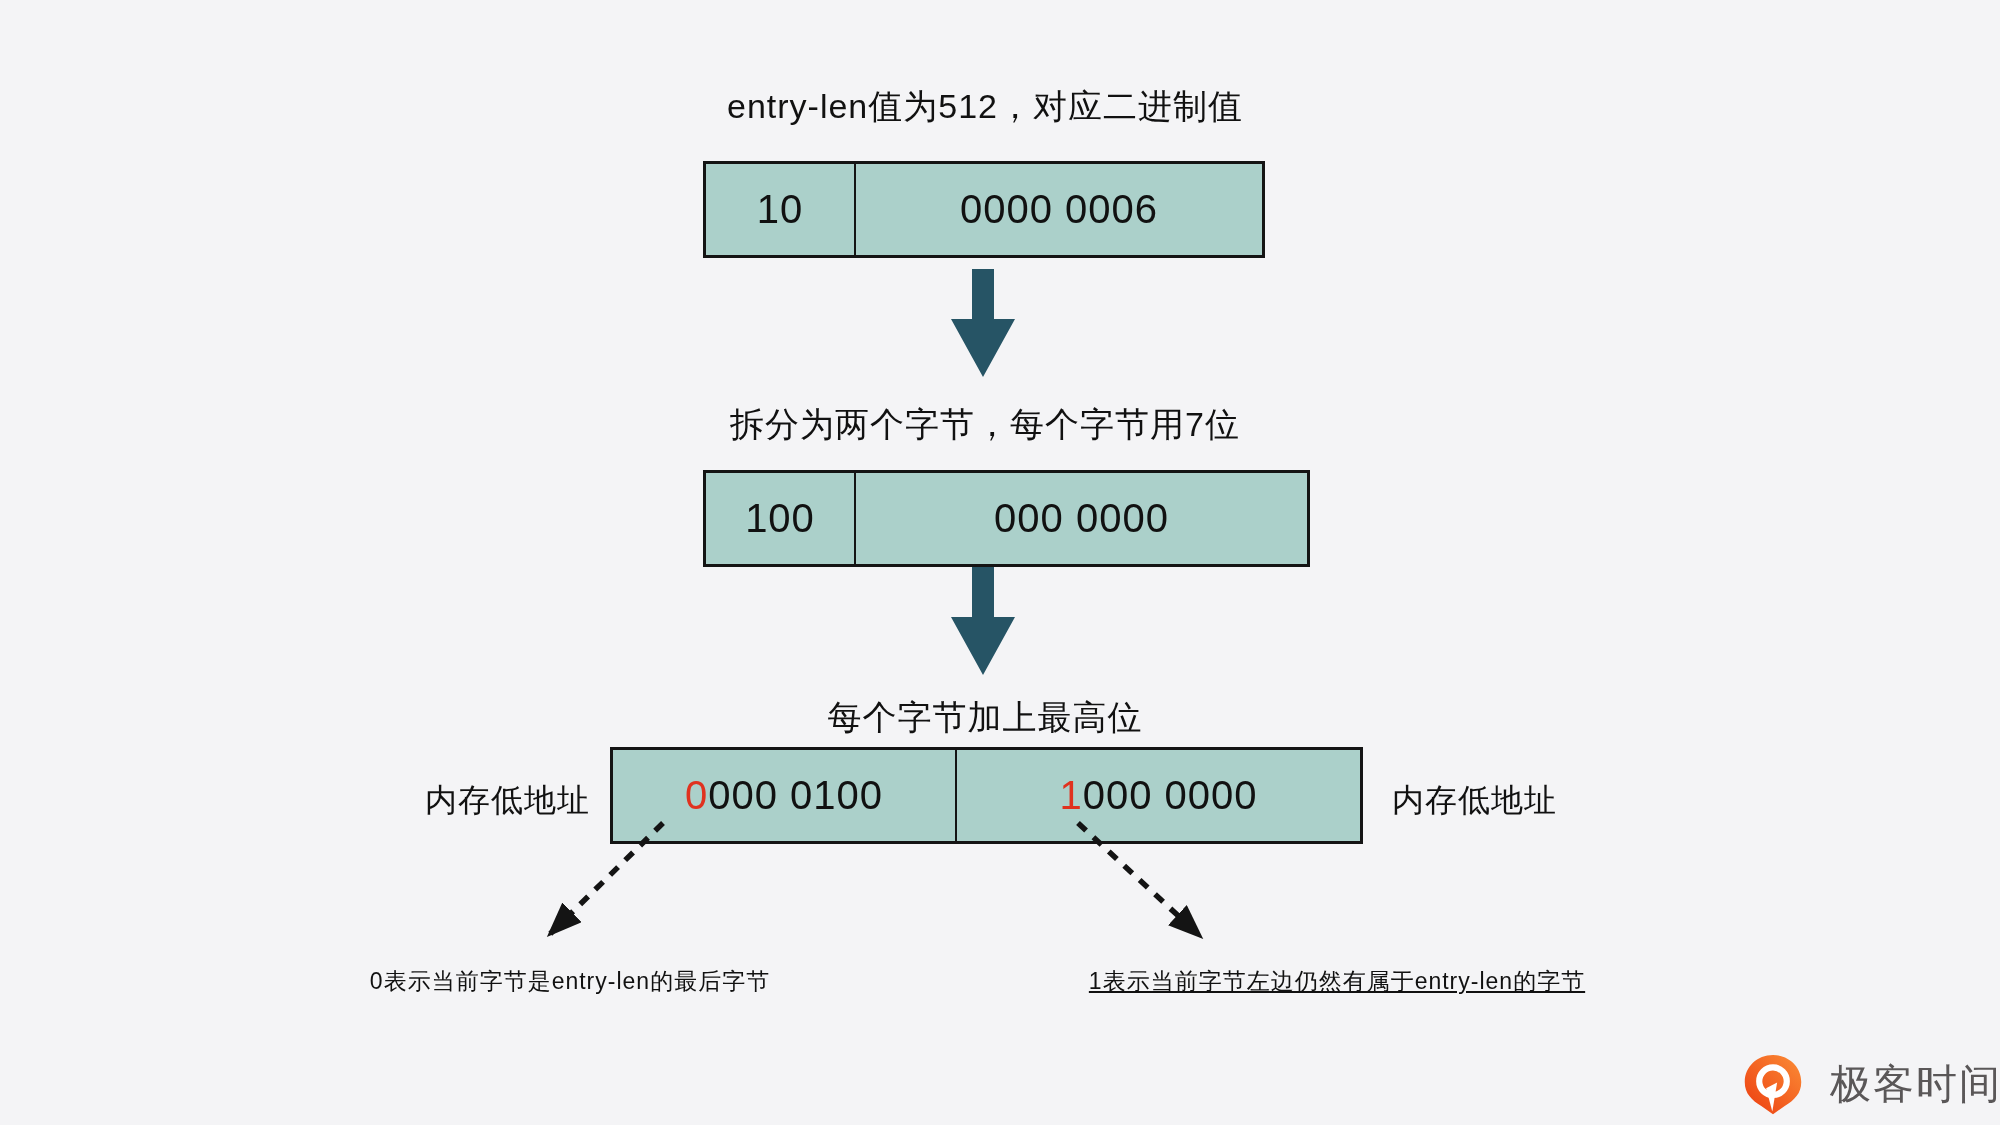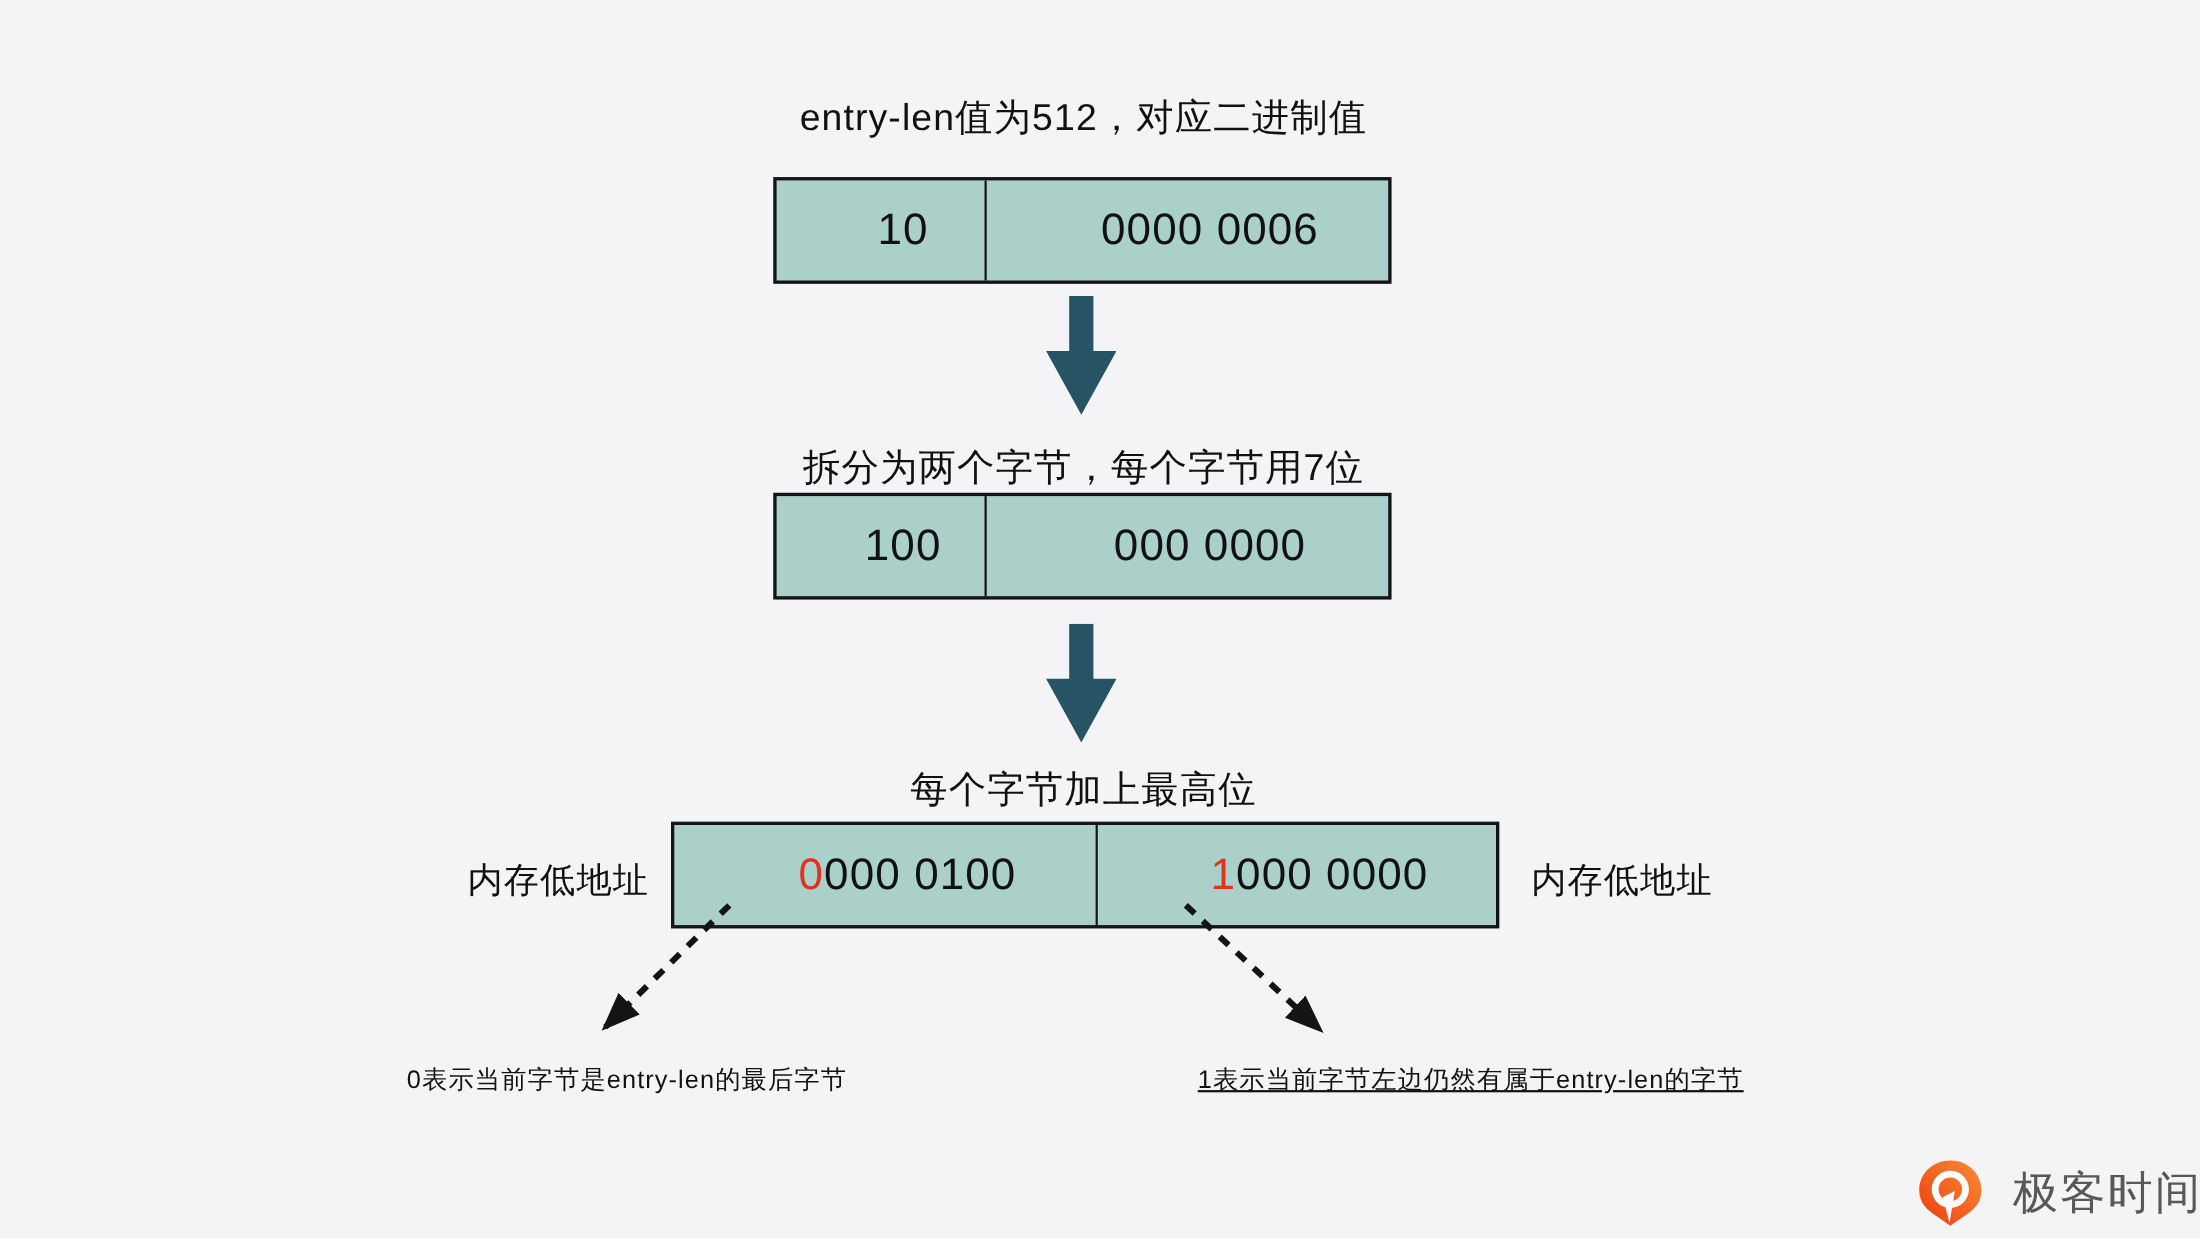--- a/index.html
+++ b/index.html
@@ -32,31 +32,30 @@
   .t3 { left: 485px; top: 695px; width: 1000px; }
 
   .box {
     position: absolute;
     display: flex;
     background: var(--box-fill, #abd0ca);
     border: 3px solid var(--box-border, #141414);
     box-sizing: border-box;
   }
   .box1 { left: 703px; top: 161px; width: 562px; height: 97px; }
-  .box2 { left: 703px; top: 448px; width: 562px; height: 97px; }
+  .box2 { left: 703px; top: 470px; width: 607px; height: 97px; }
   .box3 { left: 610px; top: 747px; width: 753px; height: 97px; }
 
   .cell {
     display: flex;
     align-items: center;
     justify-content: center;
     font-size: 40px;
     letter-spacing: 1px;
     white-space: nowrap;
-    padding-left: 41px;
   }
   .cell + .cell { border-left: 2.5px solid var(--box-border, #141414); }
   .box1 .cell-small, .box2 .cell-small { width: 148px; }
   .box1 .cell-large, .box2 .cell-large { flex: 1; }
   .box3 .cell-left  { width: 342px; }
   .box3 .cell-right { flex: 1; }
 
   .hl { color: var(--highlight, #e0321f); }
 
   .down-arrow {

